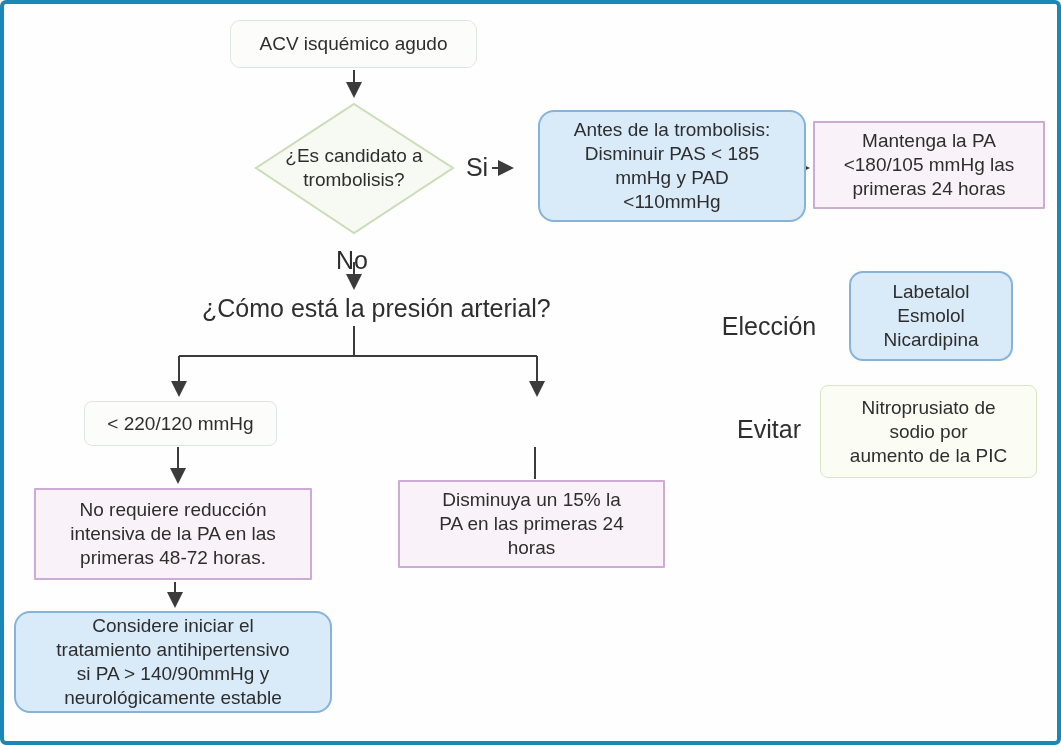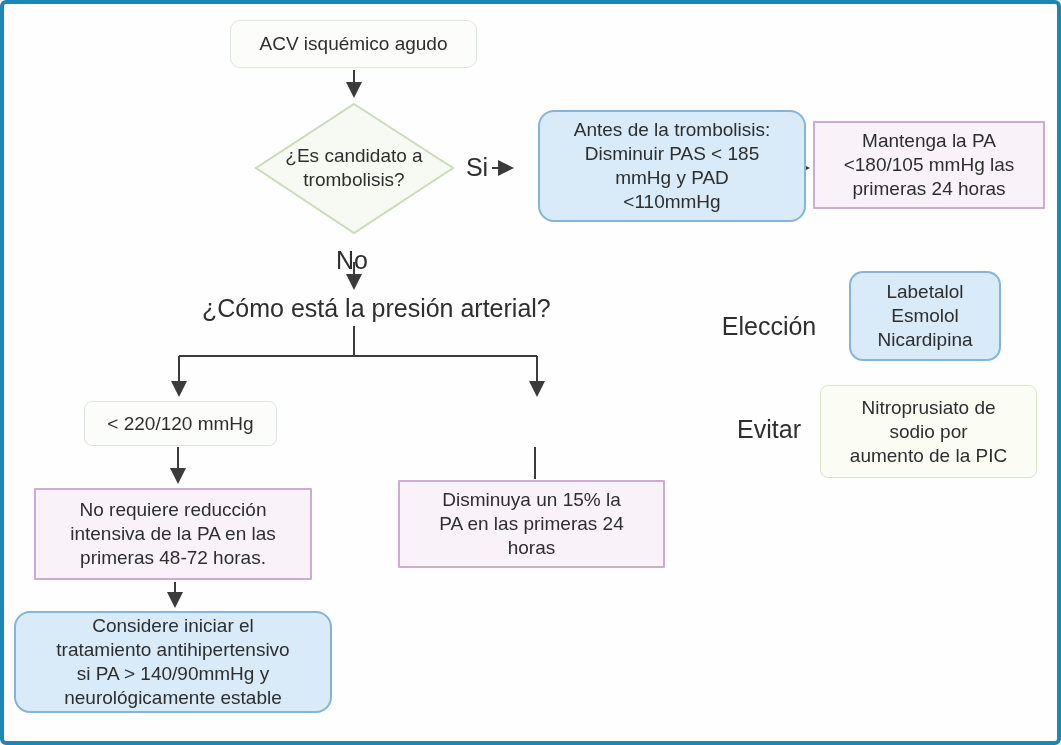--- a/index.html
+++ b/index.html
@@ -116,21 +116,21 @@
 PA en las primeras 24
 horas</div>
 
   <div class="node blue" style="left:10px;top:607px;width:318px;height:102px;">Considere iniciar el
 tratamiento antihipertensivo
 si PA &gt; 140/90mmHg y
 neurológicamente estable</div>
 
   <div class="label" style="left:713px;top:310px;width:104px;">Elección</div>
 
-  <div class="node blue" style="left:845px;top:267px;width:152px;height:90px;border-radius:14px;">Labetalol
+  <div class="node blue" style="left:845px;top:267px;width:164px;height:90px;border-radius:14px;">Labetalol
 Esmolol
 Nicardipina</div>
 
   <div class="label" style="left:722px;top:413px;width:86px;">Evitar</div>
 
   <div class="node green" style="left:816px;top:381px;width:217px;height:93px;">Nitroprusiato de
 sodio por
 aumento de la PIC</div>
 
 </div>

